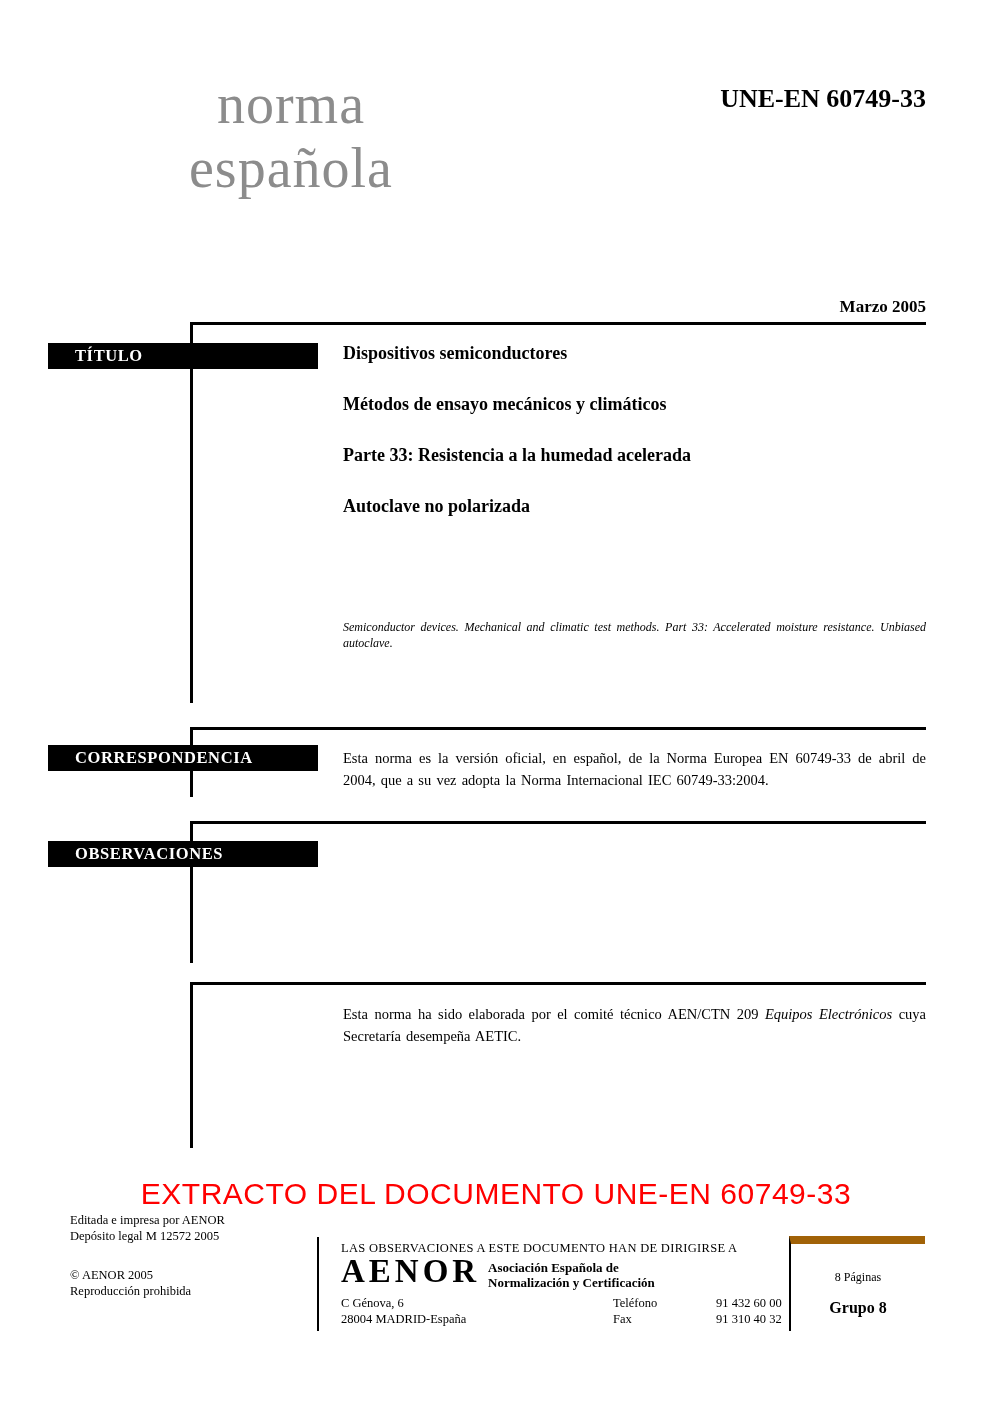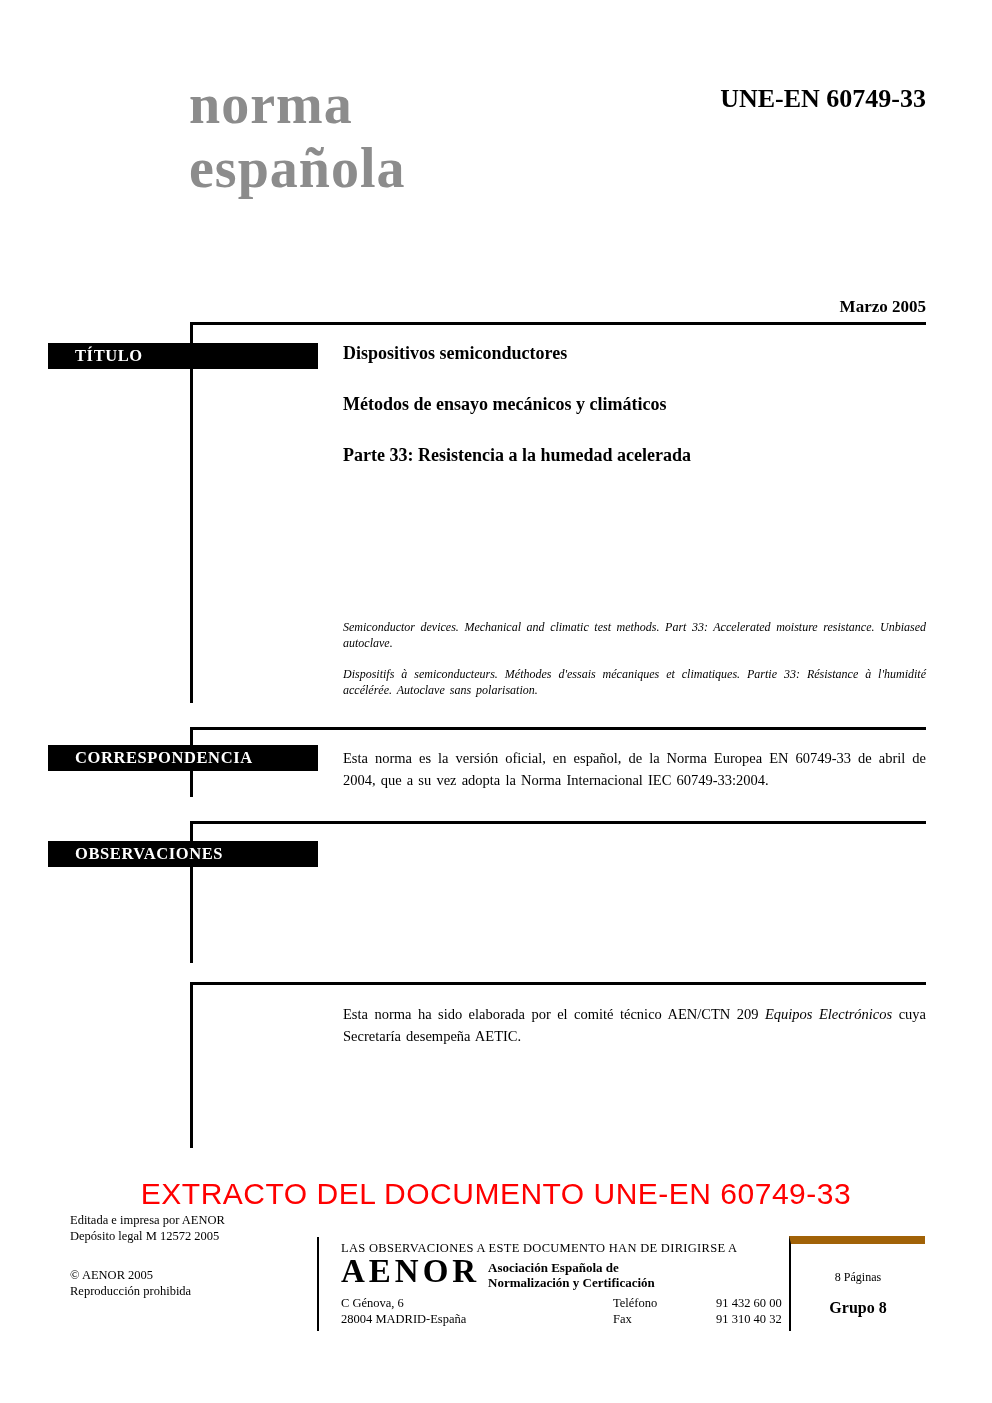--- a/index.html
+++ b/index.html
@@ -7,22 +7,22 @@
     position:relative;
     width:992px;height:1403px;
     background:#ffffff;
     font-family:"Liberation Serif", serif;
     color:#000;
     overflow:hidden;
   }
   
   .logo{
     position:absolute;left:189px;top:72px;
-    font-size:56px;font-weight:bold;line-height:64px;
-    color:#8c8c8c;letter-spacing:1px;
+    font-size:56px;font-weight:normal;line-height:64px;
+    color:#8c8c8c;letter-spacing:1px;text-align:center;
   }
   .doc-code{
     position:absolute;right:66px;top:84px;
     font-size:26px;font-weight:bold;
   }
   .date{
     position:absolute;right:66px;top:297px;
     font-size:17px;font-weight:bold;
   }
   
@@ -119,23 +119,23 @@
     <span>CORRESPONDENCIA</span>
   </div>
   <div class="bar obs">
     <span>OBSERVACIONES</span>
   </div>
 
   <div class="title-lines">
     <p>Dispositivos semiconductores</p>
     <p>Métodos de ensayo mecánicos y climáticos</p>
     <p>Parte 33: Resistencia a la humedad acelerada</p>
+    <p>Autoclave no polarizada</p>
   </div>
   <div class="abstract en">Semiconductor devices. Mechanical and climatic test methods. Part 33: Accelerated moisture resistance. Unbiased autoclave.</div>
-  <div class="abstract fr">Dispositifs à semiconducteurs. Méthodes d'essais mécaniques et climatiques. Partie 33: Résistance à l'humidité accélérée. Autoclave sans polarisation.</div>
 
   <div class="body-text corr">Esta norma es la versión oficial, en español, de la Norma Europea EN 60749-33 de abril de 2004, que a su vez adopta la Norma Internacional IEC 60749-33:2004.</div>
 
   <div class="body-text ant">
     <span>Esta norma ha sido elaborada por el comité técnico AEN/CTN 209 </span><span class="italic">Equipos Electrónicos</span><span> cuya Secretaría desempeña AETIC.</span>
   </div>
 
   <div class="extract">EXTRACTO DEL DOCUMENTO UNE-EN 60749-33</div>
 
   <div class="f-div"></div>

